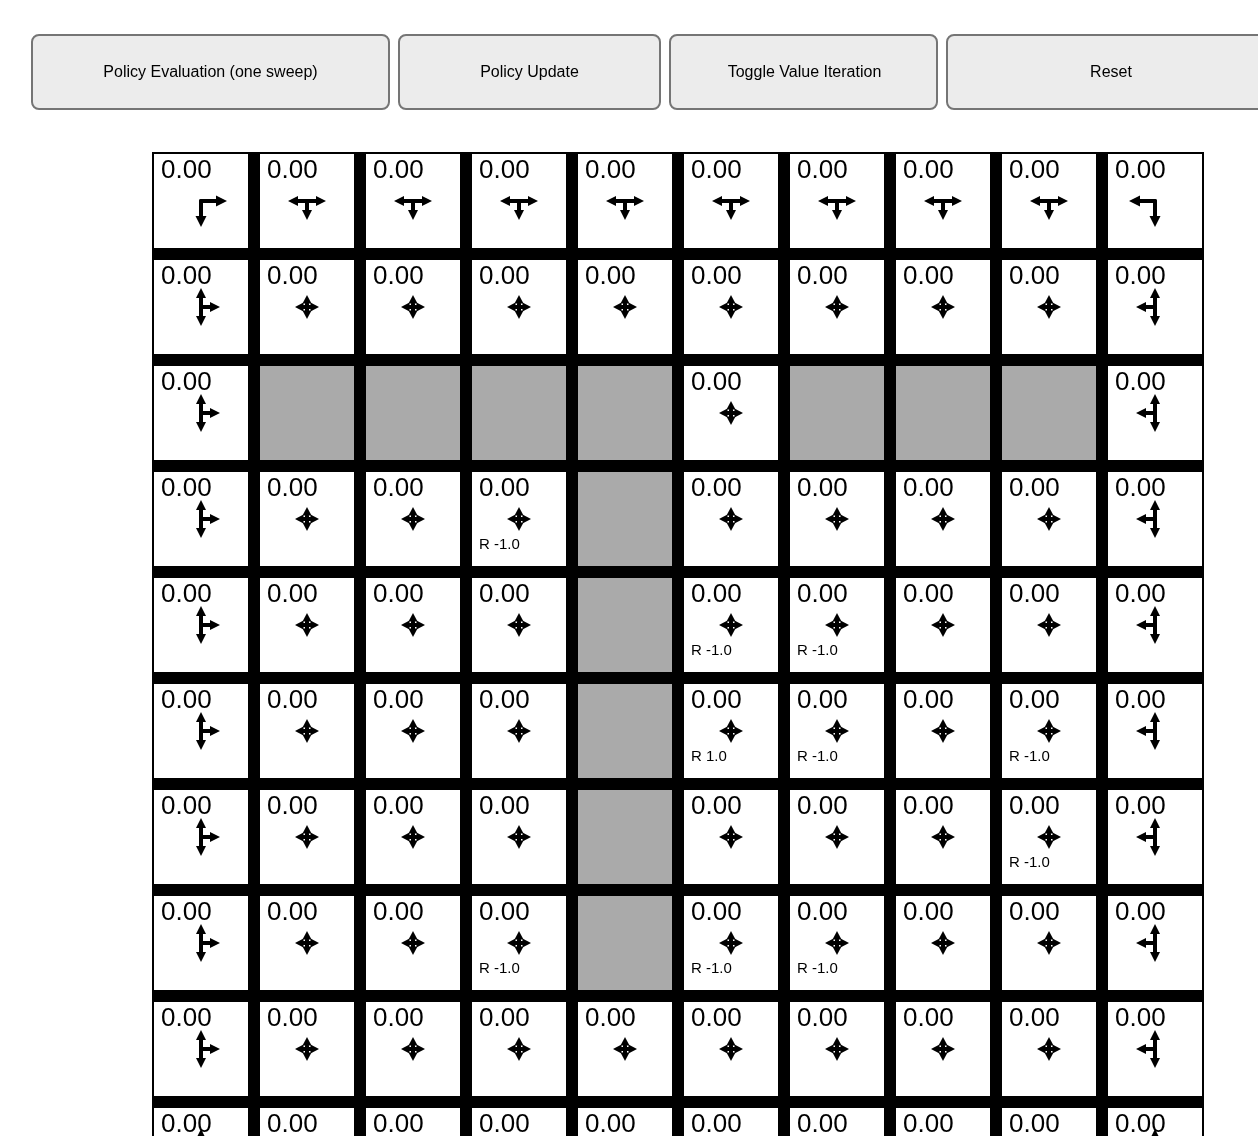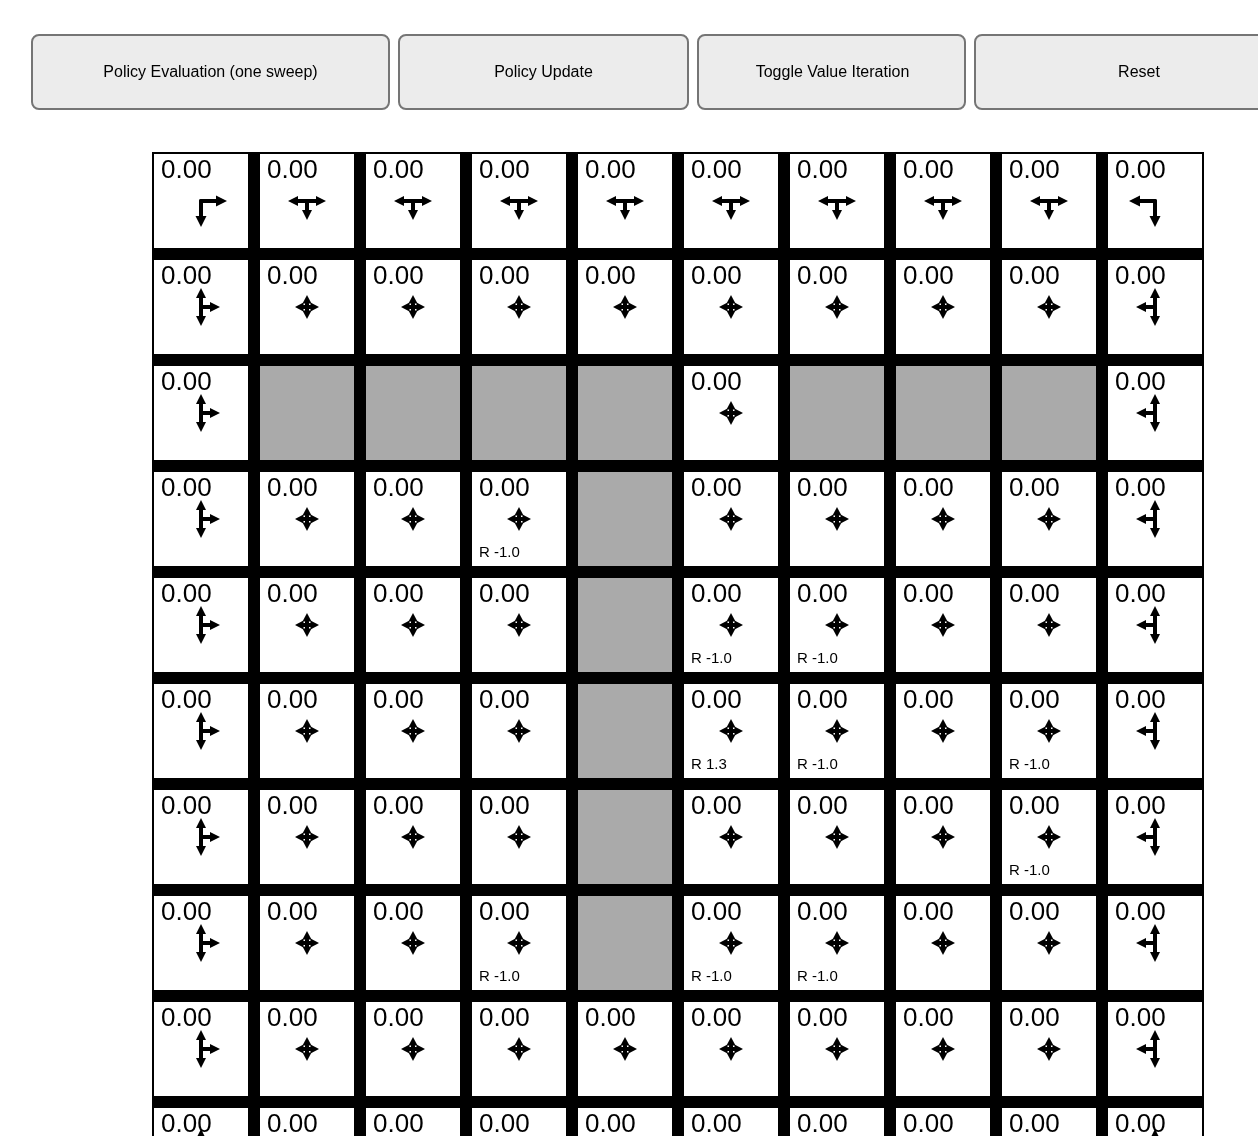--- a/index.html
+++ b/index.html
@@ -21,41 +21,41 @@
     border: 2px solid #757575;
     border-radius: 8px;
     font-family: "Liberation Sans", sans-serif;
     font-size: 16px;
     color: #000;
     display: flex; align-items: center; justify-content: center;
     padding: 0 10px;
     cursor: pointer;
   }
   .btn:nth-child(1) { width: 359px; }
-  .btn:nth-child(2) { width: 291px; }
+  .btn:nth-child(2) { width: 263px; }
   .btn:nth-child(3) { width: 269px; padding-left: 12px; }
   .btn:nth-child(4) { width: 330px; }
   .grid {
     position: absolute; left: 152px; top: 152px;
     display: grid;
     grid-template-columns: repeat(10, 94px);
     grid-auto-rows: 94px;
     gap: 12px;
     background: #000000;
     border: 2px solid #000000;
   }
   .cell { position: relative; background: #ffffff; }
   .cell.wall { background: #aaaaaa; }
   .val {
     position: absolute; left: 7px; top: 1px;
     font-size: 26px; line-height: 1.15; color: #000;
     white-space: nowrap;
   }
   .reward {
-    position: absolute; left: 7px; bottom: 6px;
+    position: absolute; left: 7px; bottom: 14px;
     font-size: 15px; color: #000;
     white-space: nowrap;
   }
   .arrows { position: absolute; left: 0; top: 0; }
 </style>
 </head>
 <body>
 
 <div class="toolbar">
     <button class="btn">Policy Evaluation (one sweep)</button>
@@ -951,21 +951,21 @@
         </g>
         <g>
           <line x1="47" y1="47" x2="43.5" y2="47" stroke="#000000" stroke-width="4" stroke-linecap="round"></line>
           <polygon points="35,47 43.5,42.5 43.5,51.5" fill="#000000"></polygon>
         </g>
         <g>
           <line x1="47" y1="47" x2="50.5" y2="47" stroke="#000000" stroke-width="4" stroke-linecap="round"></line>
           <polygon points="59,47 50.5,51.5 50.5,42.5" fill="#000000"></polygon>
         </g>
       </svg>
-      <div class="reward">R 1.3</div>
+      <div class="reward">R 1.0</div>
     </div>
     <div class="cell">
       <div class="val">0.00</div>
       <svg width="94" height="94" class="arrows">
         <g>
           <line x1="47" y1="47" x2="47" y2="43.5" stroke="#000000" stroke-width="4" stroke-linecap="round"></line>
           <polygon points="47,35 51.5,43.5 42.5,43.5" fill="#000000"></polygon>
         </g>
         <g>
           <line x1="47" y1="47" x2="47" y2="50.5" stroke="#000000" stroke-width="4" stroke-linecap="round"></line>

